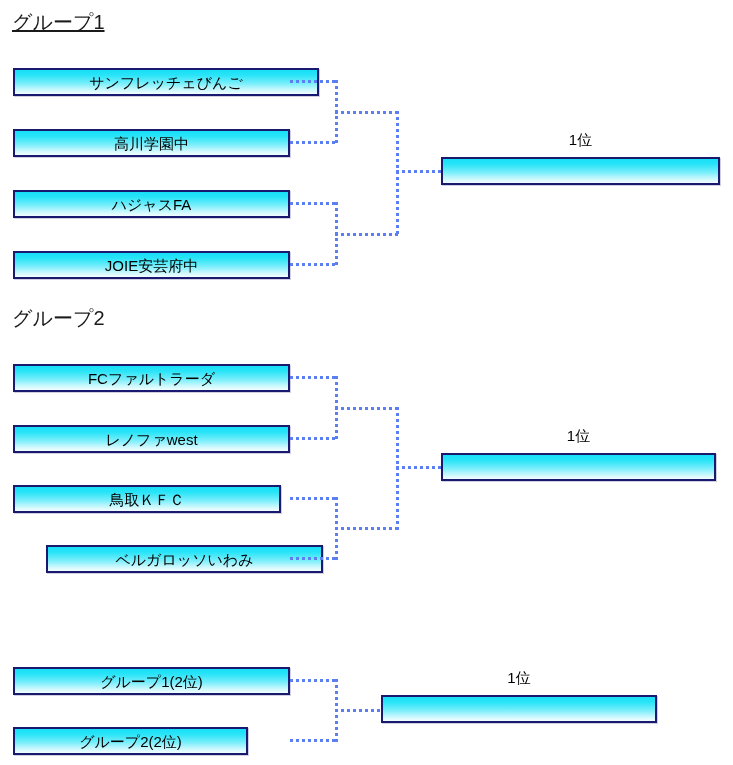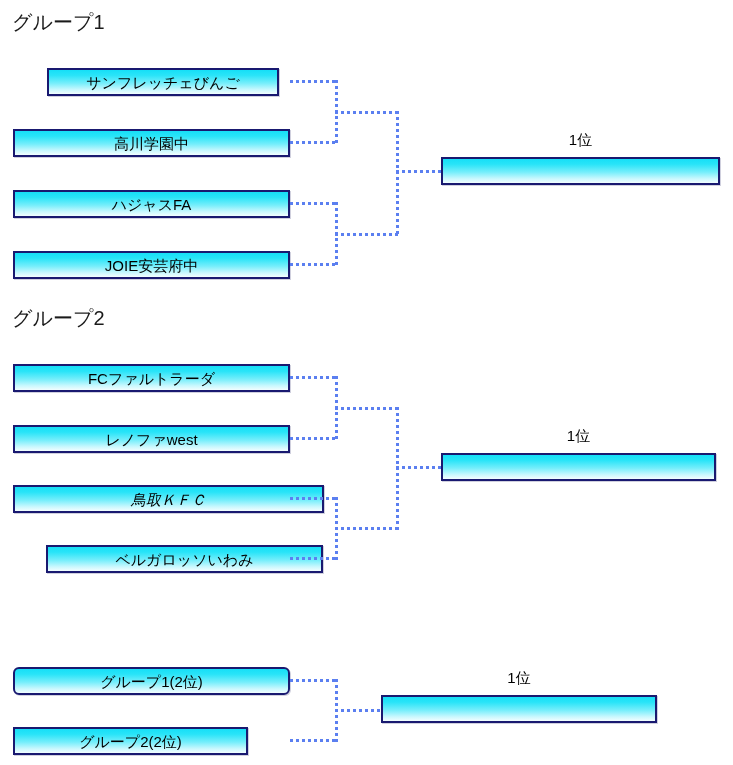--- a/index.html
+++ b/index.html
@@ -94,23 +94,23 @@
         rgba(255,255,255,0) 3px, rgba(255,255,255,0) 6px);
     background-size: 3px 6px;
     background-repeat: repeat-y;
   }
 </style>
 </head>
 <body>
 
 <div id="page">
 
-  <div class="group-heading" style="left:12px; top:10px;">グループ1</div>
+  <div class="group-heading" style="left:12px; top:10px;text-decoration:underline;">グループ1</div>
 
-  <div class="slot" style="left:13px; top:68px; width:232px;margin-left:34px;">
+  <div class="slot" style="left:13px; top:68px; width:306px;">
     <span>サンフレッチェびんご</span>
   </div>
   <div class="slot" style="left:13px; top:129px; width:277px;">
     <span>高川学園中</span>
   </div>
   <div class="slot" style="left:13px; top:251px; width:277px;">
     <span>JOIE安芸府中</span>
   </div>
   <div class="slot" style="left:13px; top:190px; width:277px;">
     <span>ハジャスFA</span>
@@ -133,21 +133,21 @@
   <div class="winner-box" style="left:441px; top:157px; width:279px;"></div>
 
   <div class="group-heading" style="left:12px; top:306px;">グループ2</div>
 
   <div class="slot" style="left:13px; top:364px; width:277px;">
     <span>FCファルトラーダ</span>
   </div>
   <div class="slot" style="left:13px; top:425px; width:277px;justify-content:center;">
     <span>レノファwest</span>
   </div>
-  <div class="slot" style="left:13px; top:485px; width:311px;font-style:italic;">
+  <div class="slot" style="left:13px; top:485px; width:268px;">
     <span>鳥取ＫＦＣ</span>
   </div>
   <div class="slot" style="left:13px; top:545px; width:277px;margin-left:33px;">
     <span>ベルガロッソいわみ</span>
   </div>
 
   <div class="conn-h" style="left:290px; top:376px; width:48px;"></div>
   <div class="conn-h" style="left:290px; top:437px; width:48px;"></div>
   <div class="conn-v" style="left:335px; top:376px; height:64px;"></div>
   <div class="conn-h" style="left:335px; top:407px; width:64px;"></div>
@@ -157,21 +157,21 @@
   <div class="conn-v" style="left:335px; top:497px; height:63px;"></div>
   <div class="conn-h" style="left:335px; top:527px; width:64px;"></div>
 
   <div class="conn-v" style="left:396px; top:407px; height:123px;"></div>
   <div class="conn-h" style="left:396px; top:466px; width:47px;"></div>
 
   <div class="rank-label" style="left:441px; top:427px; width:275px;">1位</div>
   <div class="winner-box" style="left:441px; top:453px; width:275px;"></div>
 
 
-  <div class="slot" style="left:13px; top:667px; width:277px;border-radius:6px;">
+  <div class="slot" style="left:13px; top:667px; width:277px;">
     <span>グループ1(2位)</span>
   </div>
   <div class="slot" style="left:13px; top:727px; width:235px;">
     <span>グループ2(2位)</span>
   </div>
 
   <div class="conn-h" style="left:290px; top:679px; width:48px;"></div>
   <div class="conn-h" style="left:290px; top:739px; width:48px;"></div>
   <div class="conn-v" style="left:335px; top:679px; height:63px;"></div>
   <div class="conn-h" style="left:335px; top:709px; width:48px;"></div>

